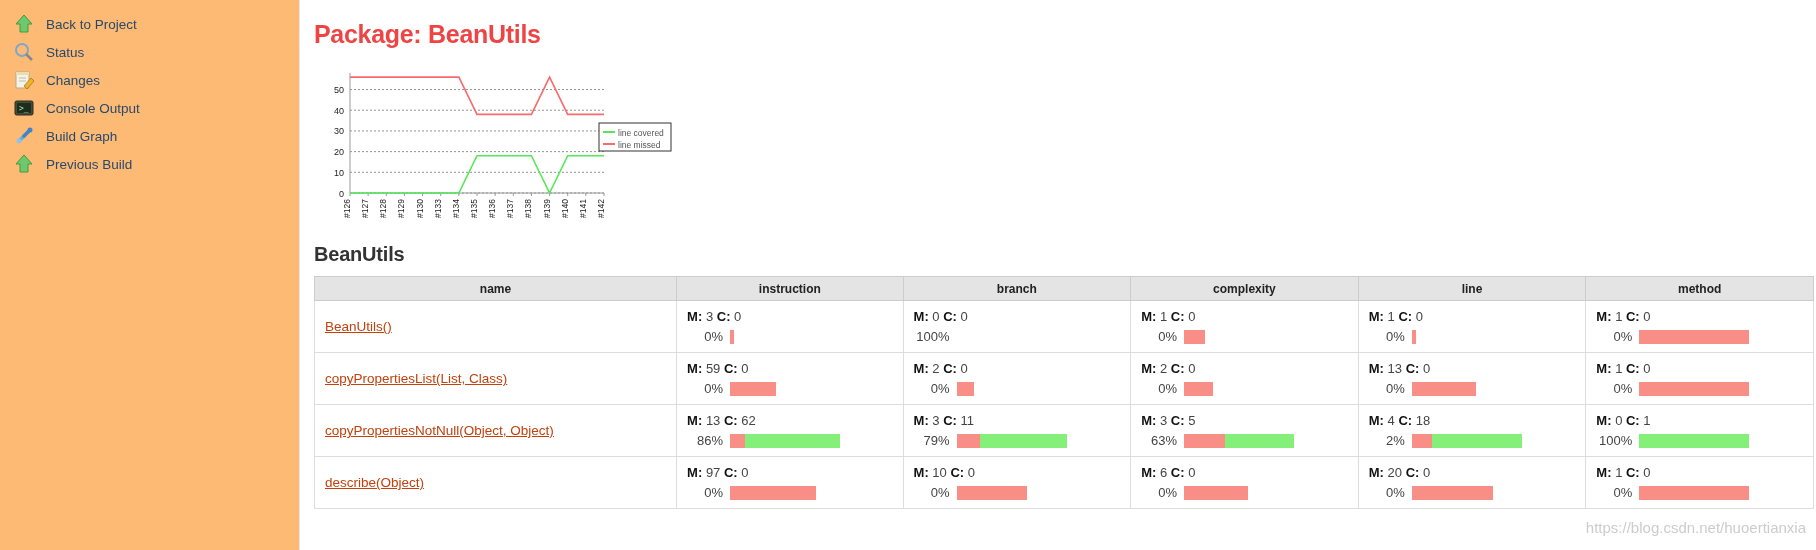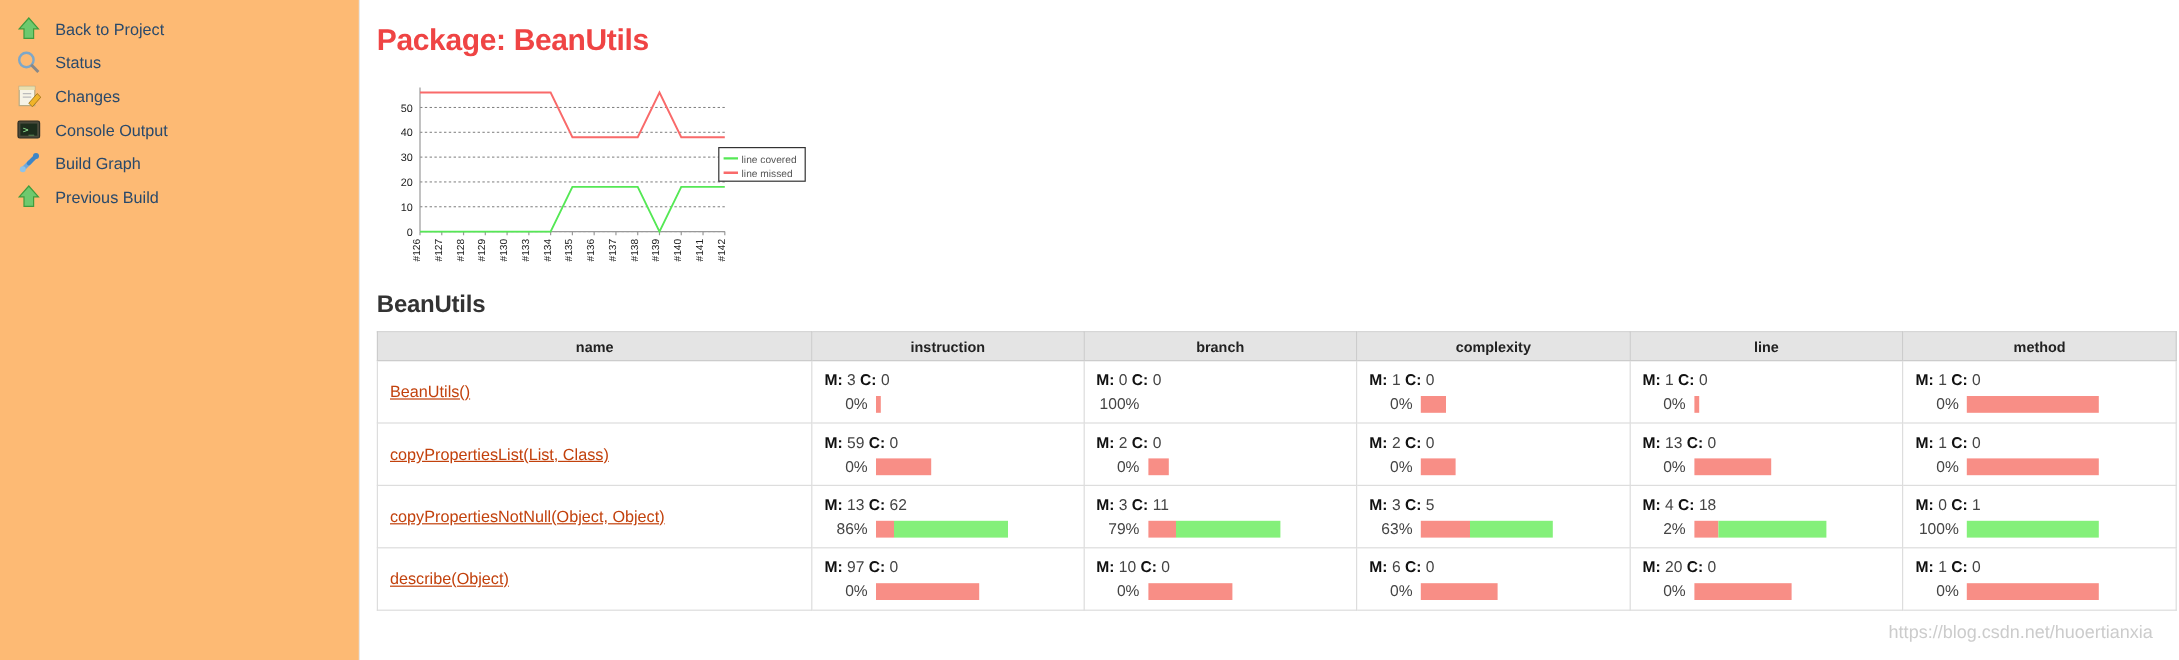--- a/index.html
+++ b/index.html
@@ -131,21 +131,21 @@
   
   col.c-name { width: 315px; }
   col.c-inst { width: 197px; }
   col.c-branch { width: 198px; }
   col.c-cplx { width: 198px; }
   col.c-line { width: 198px; }
   col.c-method { width: 198px; }
 
   .watermark {
     position: absolute;
-    right: 22px;
+    right: 10px;
     bottom: 14px;
     font-size: 15px;
     color: #cccccc;
     pointer-events: none;
     white-space: nowrap;
   }
 </style>
 </head>
 <body>
 

